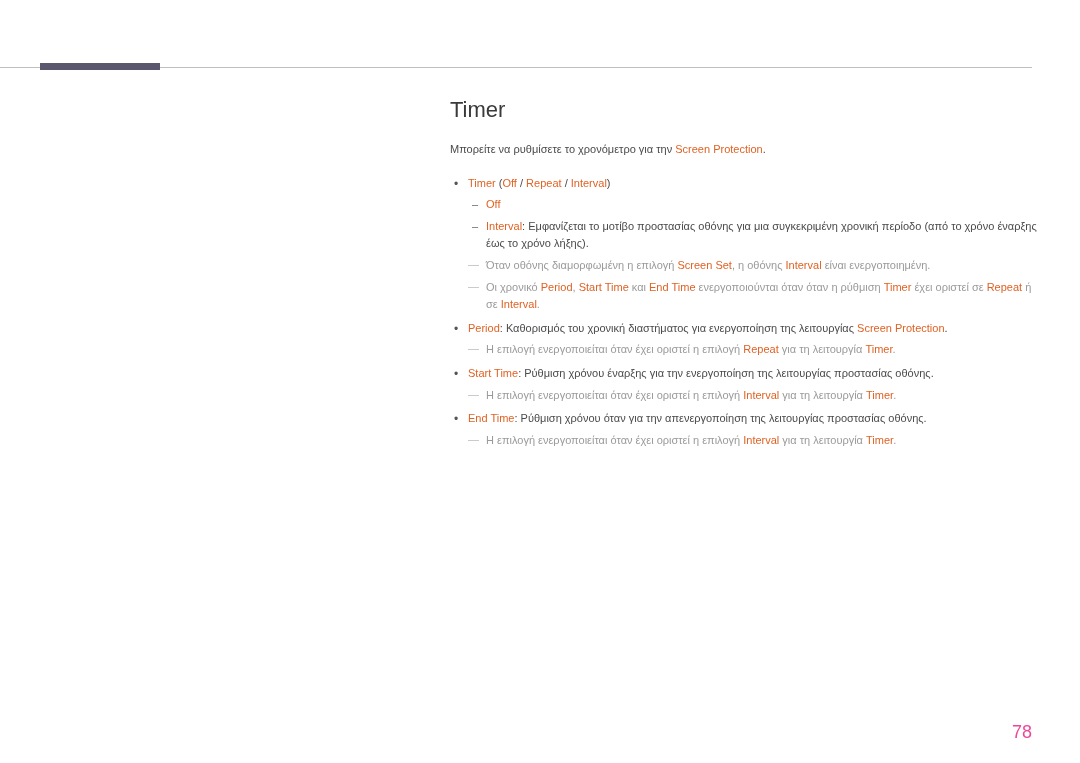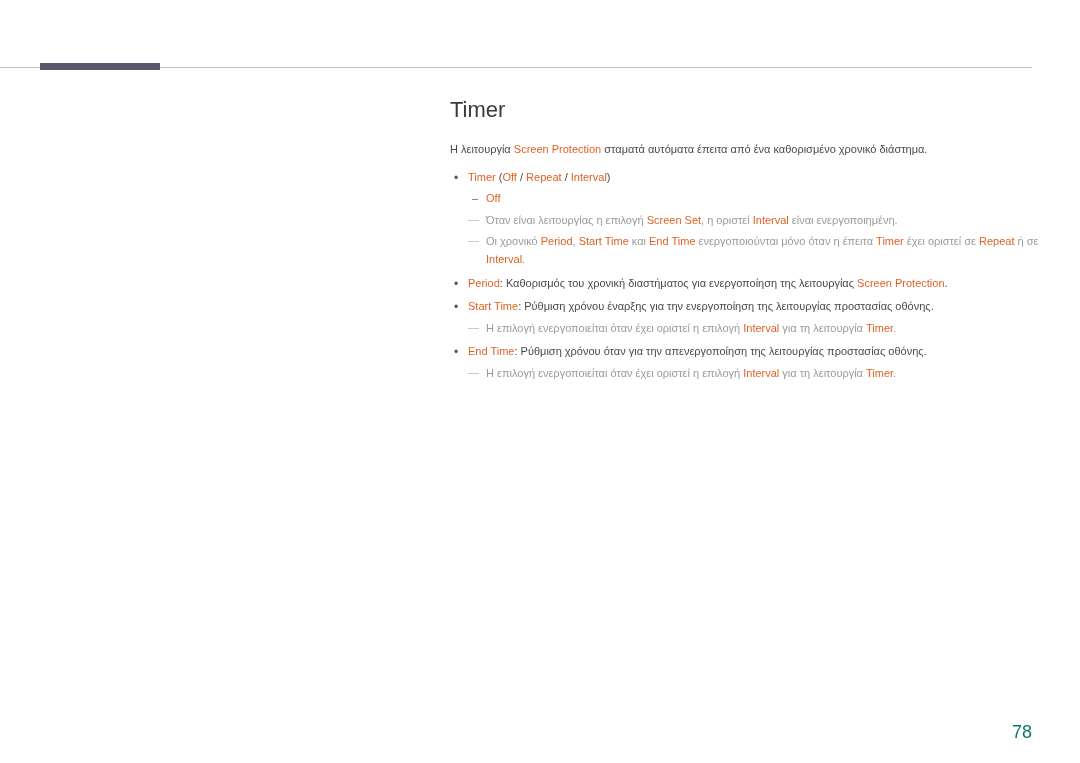--- a/index.html
+++ b/index.html
@@ -5,60 +5,64 @@
   * { margin: 0; padding: 0; box-sizing: border-box; }
   html, body { width: 1080px; height: 763px; font-family: Arial, Helvetica, sans-serif; background: #fff; color: #333; }
   .page { position: relative; width: 1072px; height: 763px; }
   .topline { position: absolute; top: 67px; left: 0; right: 40px; height: 1px; background: #bfbfbf; }
   .tab { position: absolute; top: 63px; left: 40px; width: 120px; height: 7px; background: #5a566e; }
   .content { position: absolute; top: 97px; left: 450px; width: 590px; }
   h1 { font-size: 22px; font-weight: 400; color: #3a3a3a; margin-bottom: 18px; }
   p.intro { font-size: 11px; line-height: 1.6; color: #4a4a4a; margin-bottom: 6px; }
   .orange { color: #e06224; }
   .gray { color: #9a9a9a; }
-  ul.outer { list-style: none; margin-top: 10px; }
+  ul.outer { list-style: none; margin-top: 16px; }
   ul.outer > li { position: relative; padding-left: 18px; font-size: 11px; line-height: 1.6; color: #4a4a4a; margin-bottom: 6px; }
   ul.outer > li::before { content: "•"; position: absolute; left: 4px; top: 0; color: #555; font-size: 12px; }
   ul.inner { list-style: none; margin-top: 4px; }
   ul.inner > li { position: relative; padding-left: 18px; font-size: 11px; line-height: 1.6; color: #4a4a4a; margin-bottom: 4px; }
   ul.inner > li::before { content: "–"; position: absolute; left: 4px; top: 0; color: #666; }
   .note { position: relative; padding-left: 18px; font-size: 11px; line-height: 1.6; margin-bottom: 4px; margin-top: 4px; }
   .note::before { content: "―"; position: absolute; left: 0; top: -1px; color: #bbb; font-size: 11px; }
-  .pagenum { position: absolute; bottom: 20px; right: 40px; font-size: 18px; color: #0f766e; font-weight: 300; }
+  .pagenum { position: absolute; bottom: 20px; right: 40px; font-size: 18px; color: #ec4899; font-weight: 300; }
 </style>
 </head>
 <body>
 
 <div class="page">
   <div class="topline"></div>
   <div class="tab"></div>
 
   <div class="content">
     <h1>Timer</h1>
 
     <p class="intro">
-      <span>Η λειτουργία </span><span class="orange">Screen Protection</span><span> σταματά αυτόματα έπειτα από ένα καθορισμένο χρονικό διάστημα.</span>
+      <span>Μπορείτε να ρυθμίσετε το χρονόμετρο για την </span><span class="orange">Screen Protection</span><span>.</span>
     </p>
 
     <ul class="outer">
       <li>
         <span class="orange">Timer</span><span> (</span><span class="orange">Off</span><span> / </span><span class="orange">Repeat</span><span> / </span><span class="orange">Interval</span><span>)</span>
         <ul class="inner">
           <li><span class="orange">Off</span></li>
+          <li><span class="orange">Interval</span><span>: </span><span>Εμφανίζεται το μοτίβο προστασίας οθόνης για μια συγκεκριμένη χρονική περίοδο (από το χρόνο έναρξης έως το χρόνο λήξης).</span></li>
         </ul>
         <div class="note gray">
-          <span>Όταν είναι λειτουργίας η επιλογή </span><span class="orange">Screen Set</span><span>, η οριστεί </span><span class="orange">Interval</span><span> είναι ενεργοποιημένη.</span>
+          <span>Όταν οθόνης διαμορφωμένη η επιλογή </span><span class="orange">Screen Set</span><span>, η οθόνης </span><span class="orange">Interval</span><span> είναι ενεργοποιημένη.</span>
         </div>
         <div class="note gray">
-          <span>Οι χρονικό </span><span class="orange">Period</span><span>, </span><span class="orange">Start Time</span><span> και </span><span class="orange">End Time</span><span> ενεργοποιούνται μόνο όταν η έπειτα </span><span class="orange">Timer</span><span> έχει οριστεί σε </span><span class="orange">Repeat</span><span> ή σε </span><span class="orange">Interval</span><span>.</span>
+          <span>Οι χρονικό </span><span class="orange">Period</span><span>, </span><span class="orange">Start Time</span><span> και </span><span class="orange">End Time</span><span> ενεργοποιούνται όταν όταν η ρύθμιση </span><span class="orange">Timer</span><span> έχει οριστεί σε </span><span class="orange">Repeat</span><span> ή σε </span><span class="orange">Interval</span><span>.</span>
         </div>
       </li>
 
       <li>
         <span class="orange">Period</span><span>: </span><span>Καθορισμός του χρονική διαστήματος για ενεργοποίηση της λειτουργίας </span><span class="orange">Screen Protection</span><span>.</span>
+        <div class="note gray">
+          <span>Η επιλογή ενεργοποιείται όταν έχει οριστεί η επιλογή </span><span class="orange">Repeat</span><span> για τη λειτουργία </span><span class="orange">Timer</span><span>.</span>
+        </div>
       </li>
 
       <li>
         <span class="orange">Start Time</span><span>: </span><span>Ρύθμιση χρόνου έναρξης για την ενεργοποίηση της λειτουργίας προστασίας οθόνης.</span>
         <div class="note gray">
           <span>Η επιλογή ενεργοποιείται όταν έχει οριστεί η επιλογή </span><span class="orange">Interval</span><span> για τη λειτουργία </span><span class="orange">Timer</span><span>.</span>
         </div>
       </li>
 
       <li>

